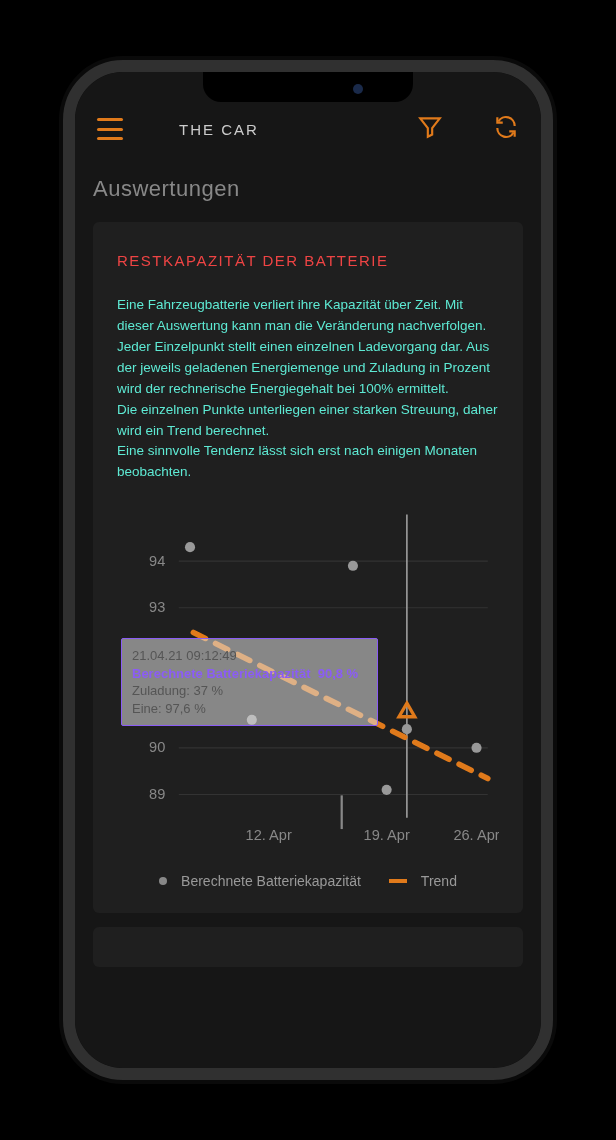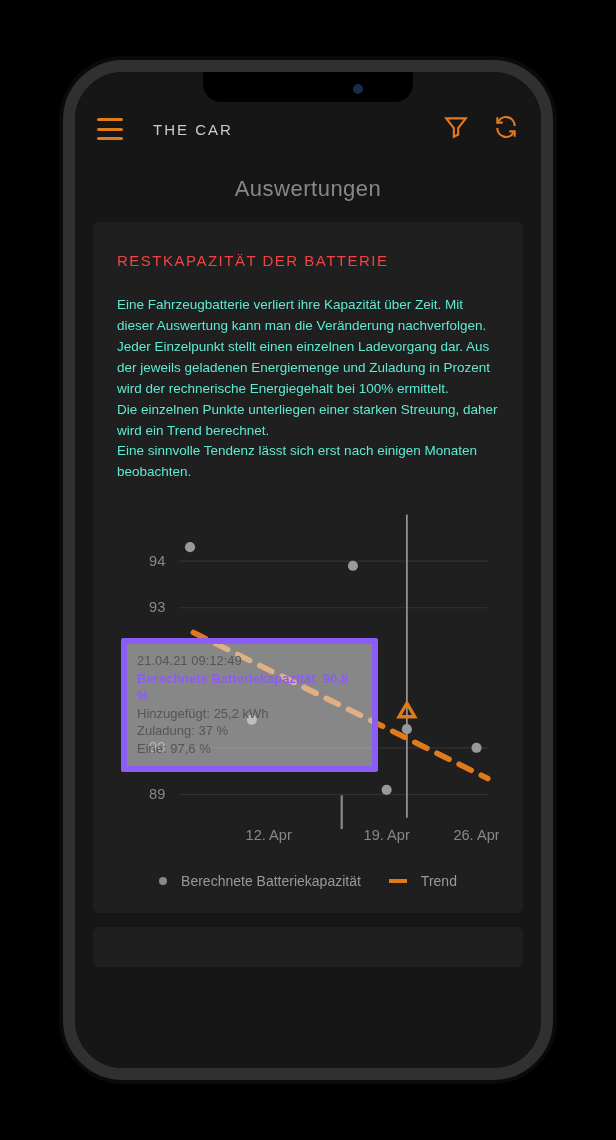--- a/index.html
+++ b/index.html
@@ -50,20 +50,21 @@
     height: 100%;
     background: #161616;
     padding-top: 30px;
     overflow: hidden;
   }
   .topbar {
     height: 54px;
     display: flex;
     align-items: center;
     padding: 0 22px;
+    gap: 26px;
   }
   .menu-btn {
     width: 26px;
     height: 22px;
     display: flex;
     flex-direction: column;
     justify-content: space-between;
     cursor: pointer;
   }
   .menu-btn span {
@@ -83,21 +84,20 @@
   .icon-btn svg { stroke: #e07a1b; fill: none; stroke-width: 2; }
   .page {
     padding: 20px 18px 0 18px;
   }
   .page-h {
     color: #888;
     font-size: 22px;
     font-weight: 300;
     margin-bottom: 20px;
     letter-spacing: .5px;
-    text-align: center;
   }
   .card {
     background: #1f1f1f;
     border-radius: 6px;
     padding: 30px 24px 24px 24px;
     margin-bottom: 14px;
   }
   .card-title {
     color: #ef4444;
     font-size: 15px;
@@ -117,21 +117,21 @@
   }
   .chart svg { width: 100%; height: 100%; }
   .axis-text { fill: #888; font-size: 13px; }
   .grid-line { stroke: #333; stroke-width: 1; }
   .tooltip {
     position: absolute;
     left: 4px;
     top: 135px;
     width: 257px;
     background: rgba(220,220,220,.55);
-    border: 6px solid #8b5cf6;
+    border: 1px solid #8b5cf6;
     border-radius: 2px;
     padding: 8px 10px;
     font-size: 13px;
     line-height: 1.35;
     color: #555;
   }
   .tooltip .bold { color: #8b5cf6; font-weight: 700; }
   .legend {
     display: flex;
     align-items: center;
@@ -222,23 +222,20 @@
 
             <path d="M258 178 l7 12 l-14 0 z" fill="none" stroke="#e07a1b" stroke-width="3"></path>
           </svg>
 
           <div class="tooltip">
             <div>21.04.21 09:12:49</div>
             <div class="bold">
               <span>Berechnete Batteriekapazität</span>&nbsp;&nbsp;<span>90,8 %</span>
             </div>
             <div>
-              <span>Hinzugefügt:</span> <span>25,2 kWh</span>
-            </div>
-            <div>
               <span>Zuladung:</span> <span>37 %</span>
             </div>
             <div>
               <span>Eine:</span> <span>97,6 %</span>
             </div>
           </div>
         </div>
 
         <div class="legend">
           <span class="lg-dot"></span>

